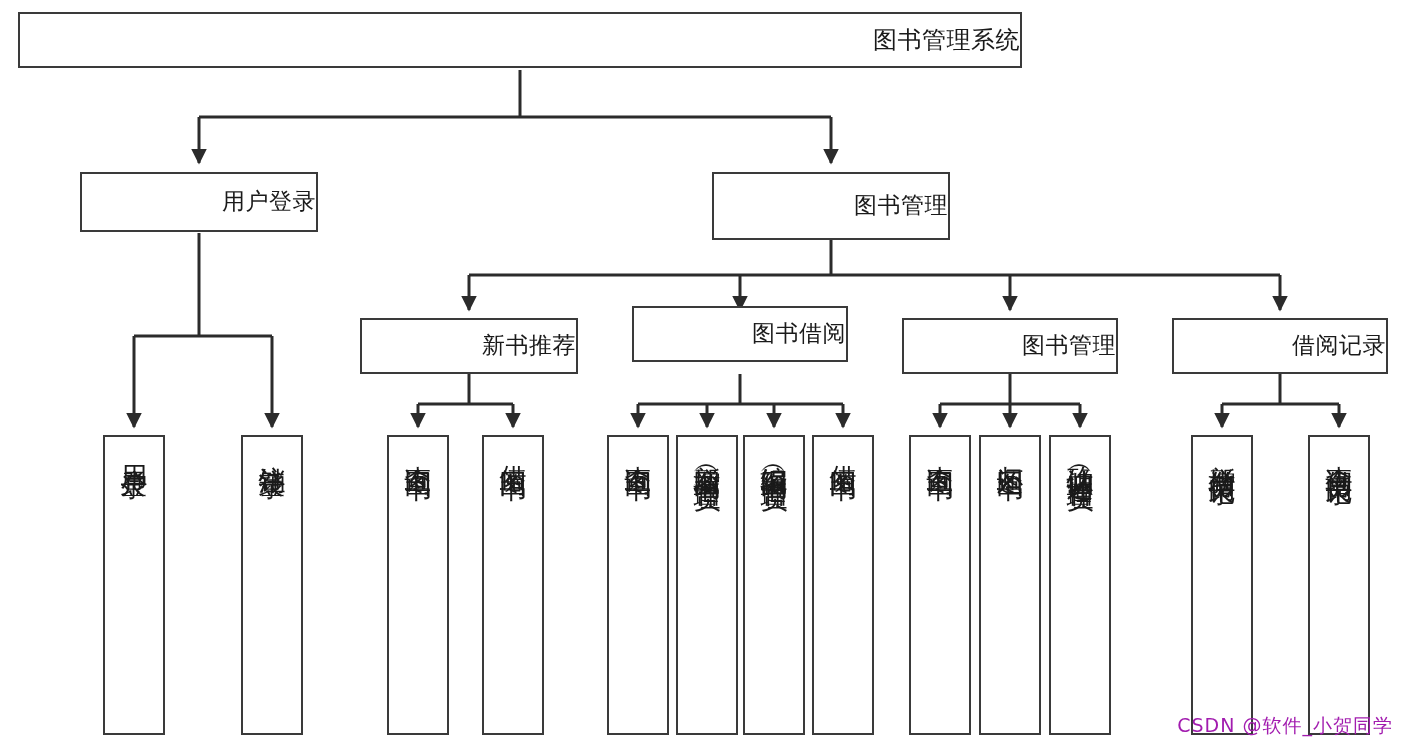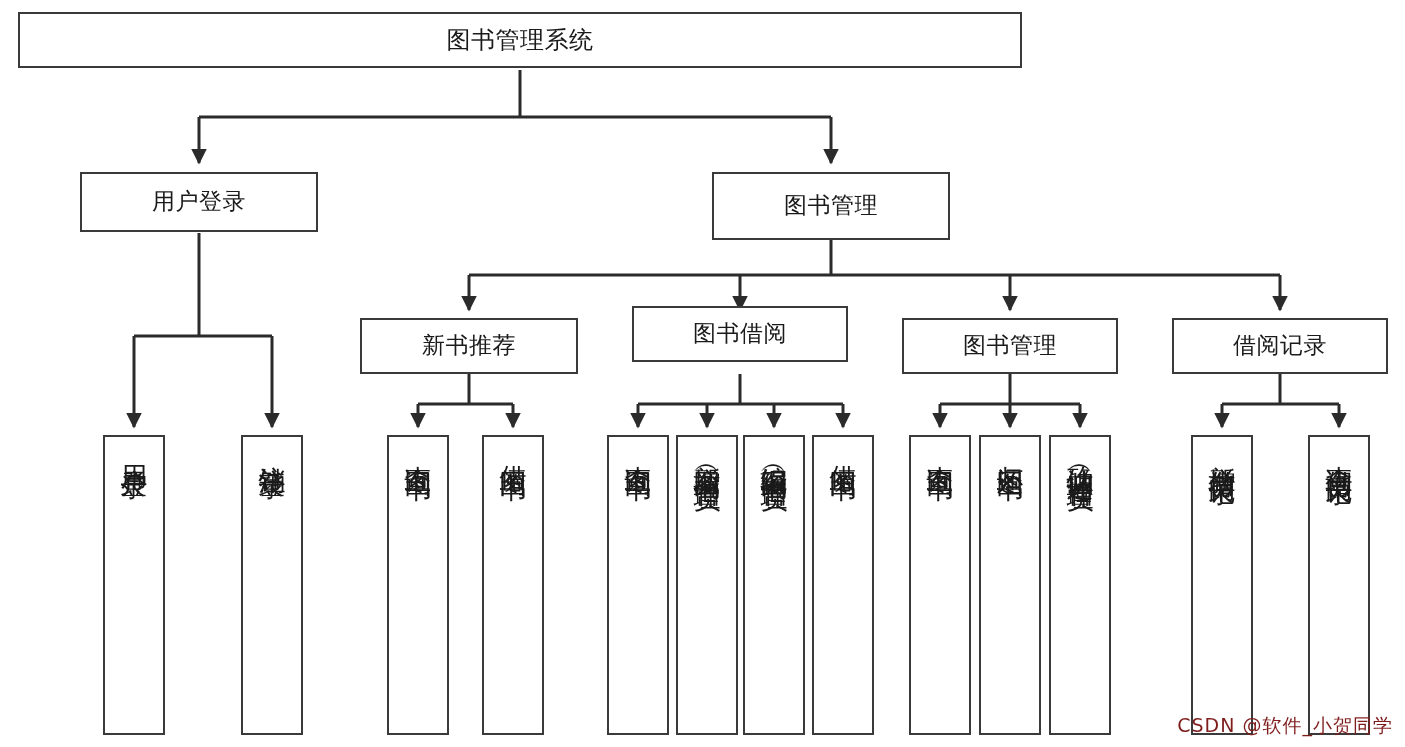--- a/index.html
+++ b/index.html
@@ -23,21 +23,21 @@
     height:747px;
     pointer-events:none;
   }
   .node{
     position:absolute;
     box-sizing:border-box;
     background:#ffffff;
     border:2px solid #3a3a3a;
     display:flex;
     align-items:center;
-    justify-content:center;
+    justify-content:flex-end;
     overflow:hidden;
   }
   .node .label{
     display:block;
     text-align:center;
     line-height:1.18;
     letter-spacing:0.5px;
     white-space:nowrap;
   }
   
@@ -57,21 +57,21 @@
     font-size:27px;
     line-height:1.04;
     letter-spacing:3px;
     white-space:nowrap;
   }
   .watermark{
     position:absolute;
     right:12px;
     bottom:8px;
     font-size:19px;
-    color:#7f1d1d;
+    color:#a21caf;
     letter-spacing:1px;
     white-space:nowrap;
     user-select:none;
   }
 </style>
 </head>
 <body>
 
 <div id="diagram">
 

